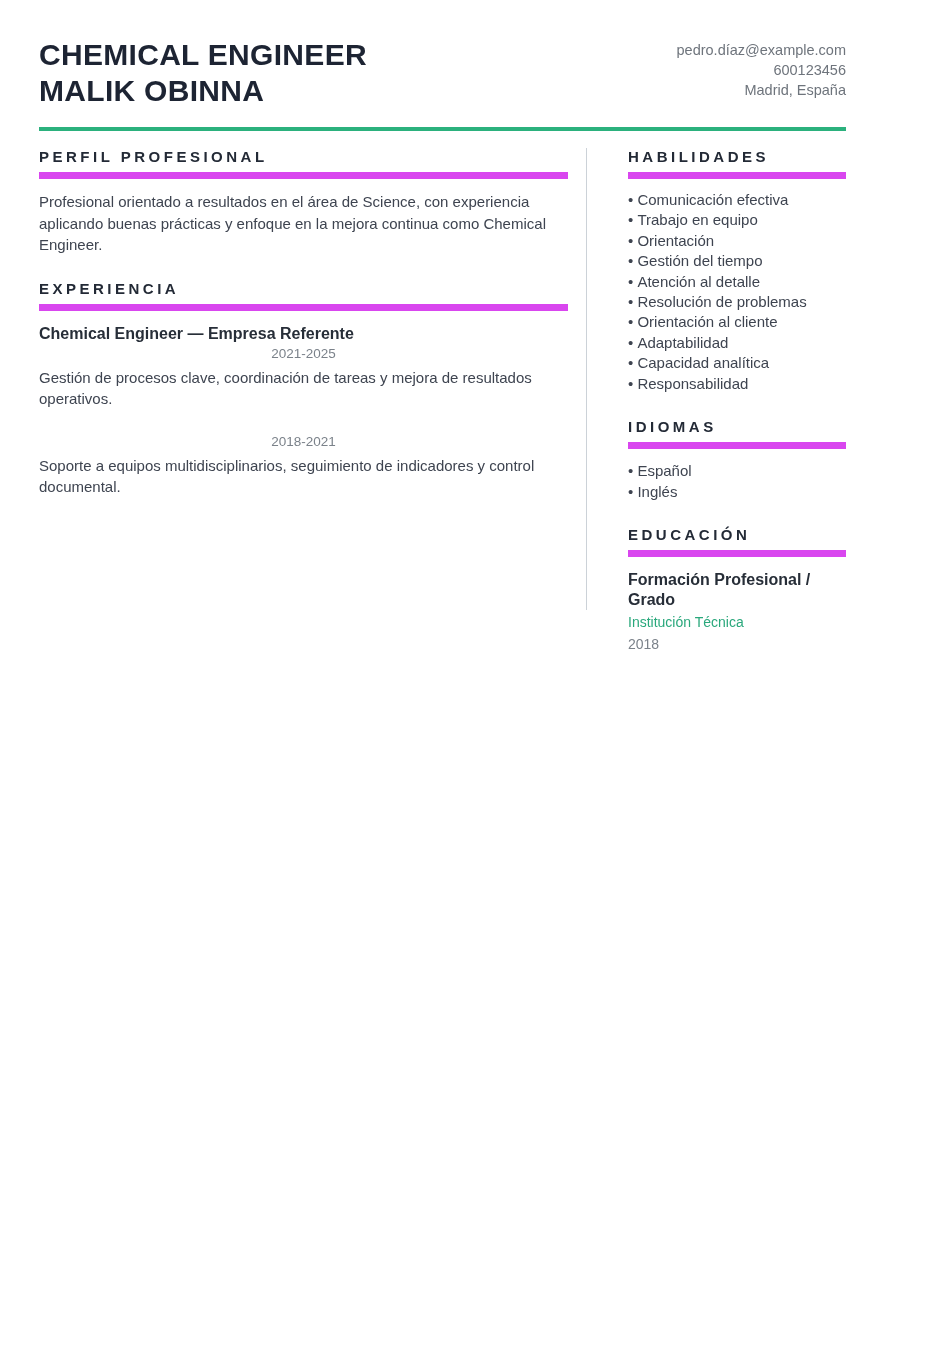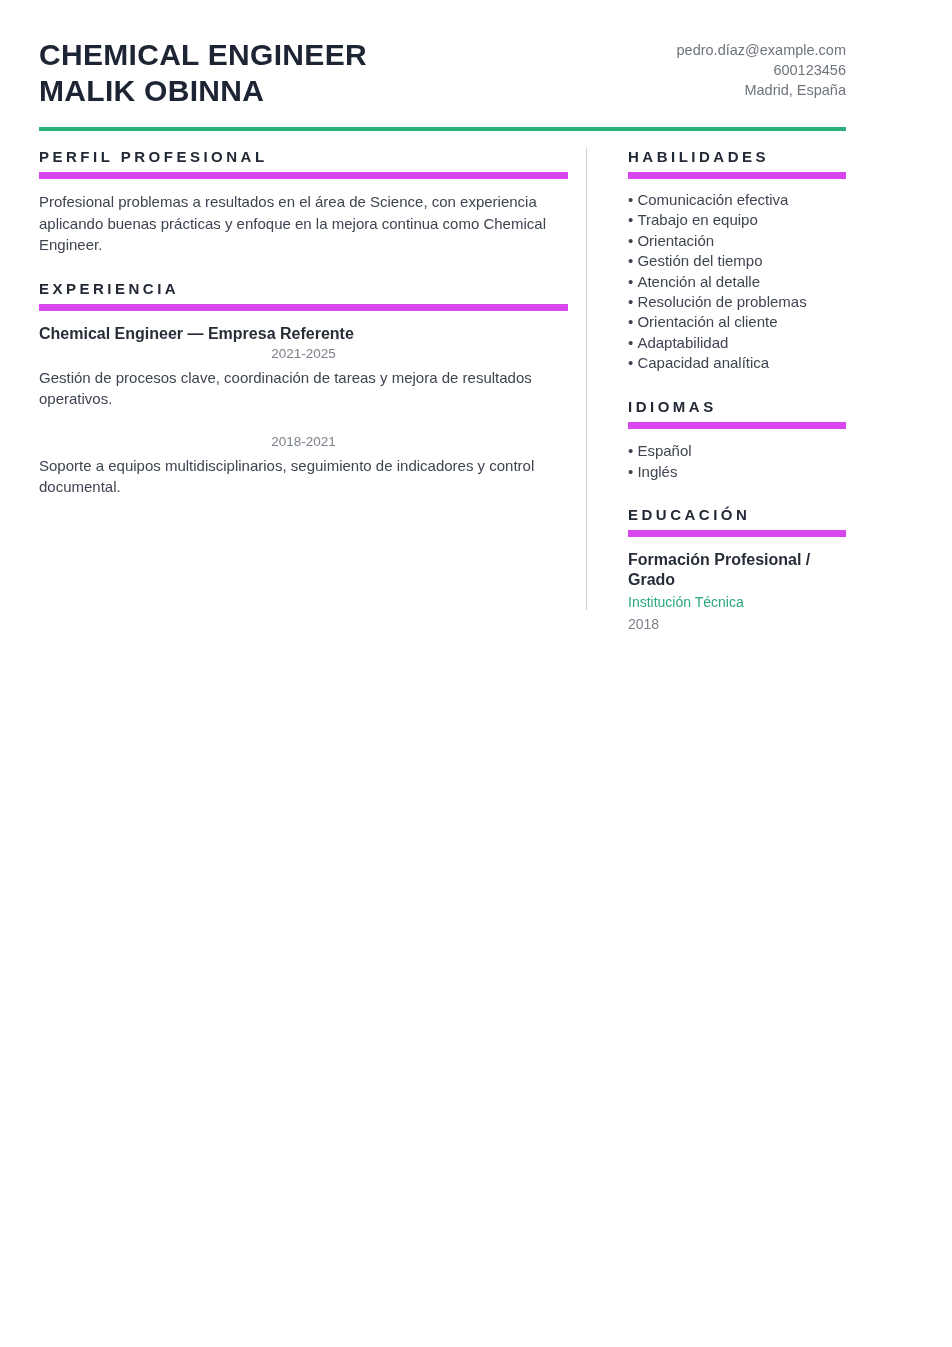--- a/index.html
+++ b/index.html
@@ -152,21 +152,21 @@
   </div>
 
   <div class="accent-bar" style="background: rgb(43, 177, 125);"></div>
 
   <div class="columns">
 
     <div class="col-left">
 
       <div class="section">
         <div class="section-heading">PERFIL PROFESIONAL</div>
-        <div class="profile-text">Profesional problemas a resultados en el área de Science, con experiencia aplicando buenas prácticas y enfoque en la mejora continua como Chemical Engineer.</div>
+        <div class="profile-text">Profesional orientado a resultados en el área de Science, con experiencia aplicando buenas prácticas y enfoque en la mejora continua como Chemical Engineer.</div>
       </div>
 
       <div class="section">
         <div class="section-heading">EXPERIENCIA</div>
 
         <div class="job">
           <div class="job-title">Chemical Engineer — Empresa Referente</div>
           <div class="job-period">2021-2025</div>
           <div class="job-desc">Gestión de procesos clave, coordinación de tareas y mejora de resultados operativos.</div>
         </div>
@@ -188,20 +188,21 @@
         <ul class="bullet-list">
           <li>Comunicación efectiva</li>
           <li>Trabajo en equipo</li>
           <li>Orientación</li>
           <li>Gestión del tiempo</li>
           <li>Atención al detalle</li>
           <li>Resolución de problemas</li>
           <li>Orientación al cliente</li>
           <li>Adaptabilidad</li>
           <li>Capacidad analítica</li>
+          <li>Responsabilidad</li>
         </ul>
       </div>
 
       <div class="section">
         <div class="section-heading">IDIOMAS</div>
         <ul class="bullet-list lang-list">
           <li>Español</li>
           <li>Inglés</li>
         </ul>
       </div>

